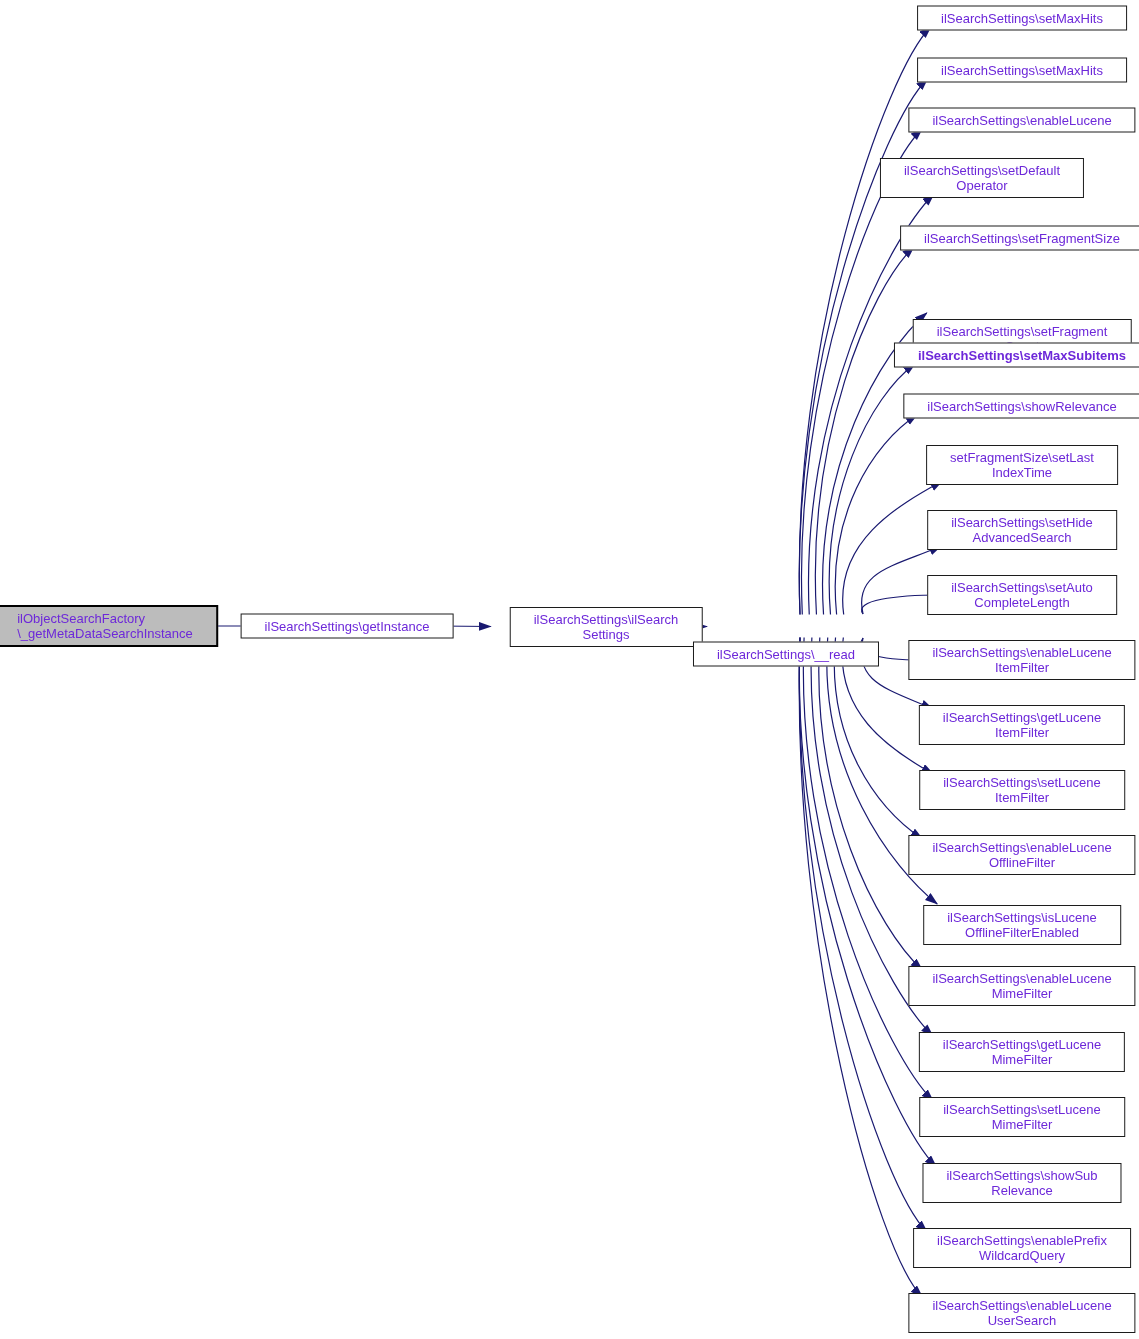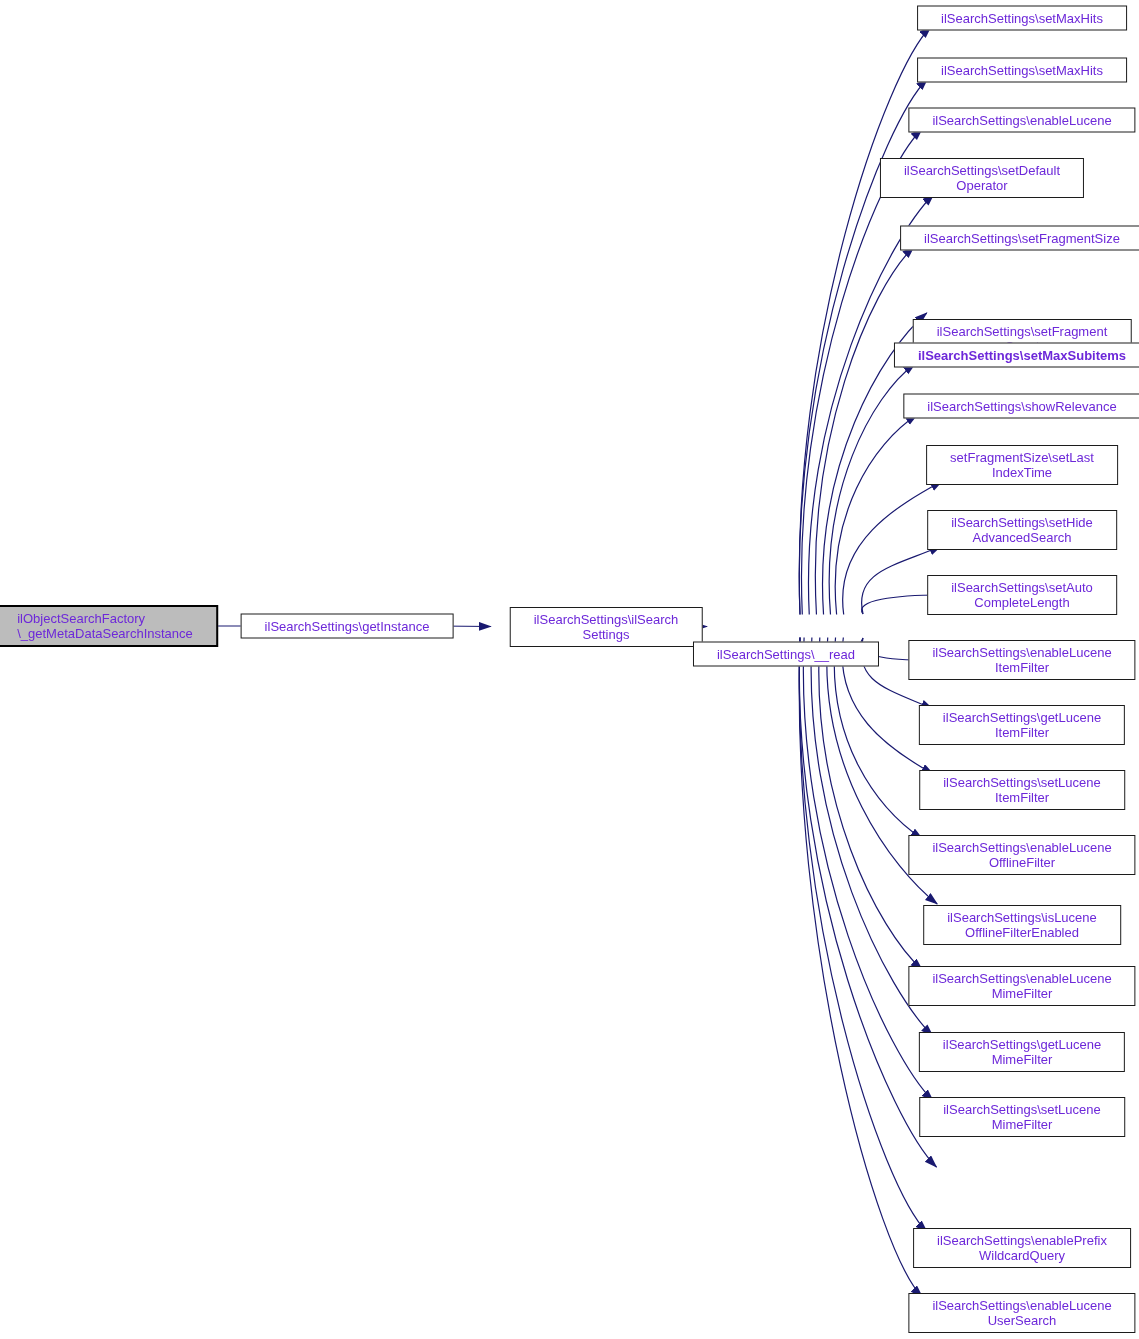--- a/index.html
+++ b/index.html
@@ -160,20 +160,24 @@
       <div class="nl">MimeFilter</div>
     </div>
     <div class="node" style="left: 1022px; top: 1052px;">
       <div class="nl">ilSearchSettings\getLucene</div>
       <div class="nl">MimeFilter</div>
     </div>
     <div class="node" style="left: 1022px; top: 1117px;">
       <div class="nl">ilSearchSettings\setLucene</div>
       <div class="nl">MimeFilter</div>
     </div>
+    <div class="node" style="left: 1022px; top: 1183px;">
+      <div class="nl">ilSearchSettings\showSub</div>
+      <div class="nl">Relevance</div>
+    </div>
     <div class="node" style="left: 1022px; top: 1248px;">
       <div class="nl">ilSearchSettings\enablePrefix</div>
       <div class="nl">WildcardQuery</div>
     </div>
     <div class="node" style="left: 1022px; top: 1313px;">
       <div class="nl">ilSearchSettings\enableLucene</div>
       <div class="nl">UserSearch</div>
     </div>
   </div>
 

